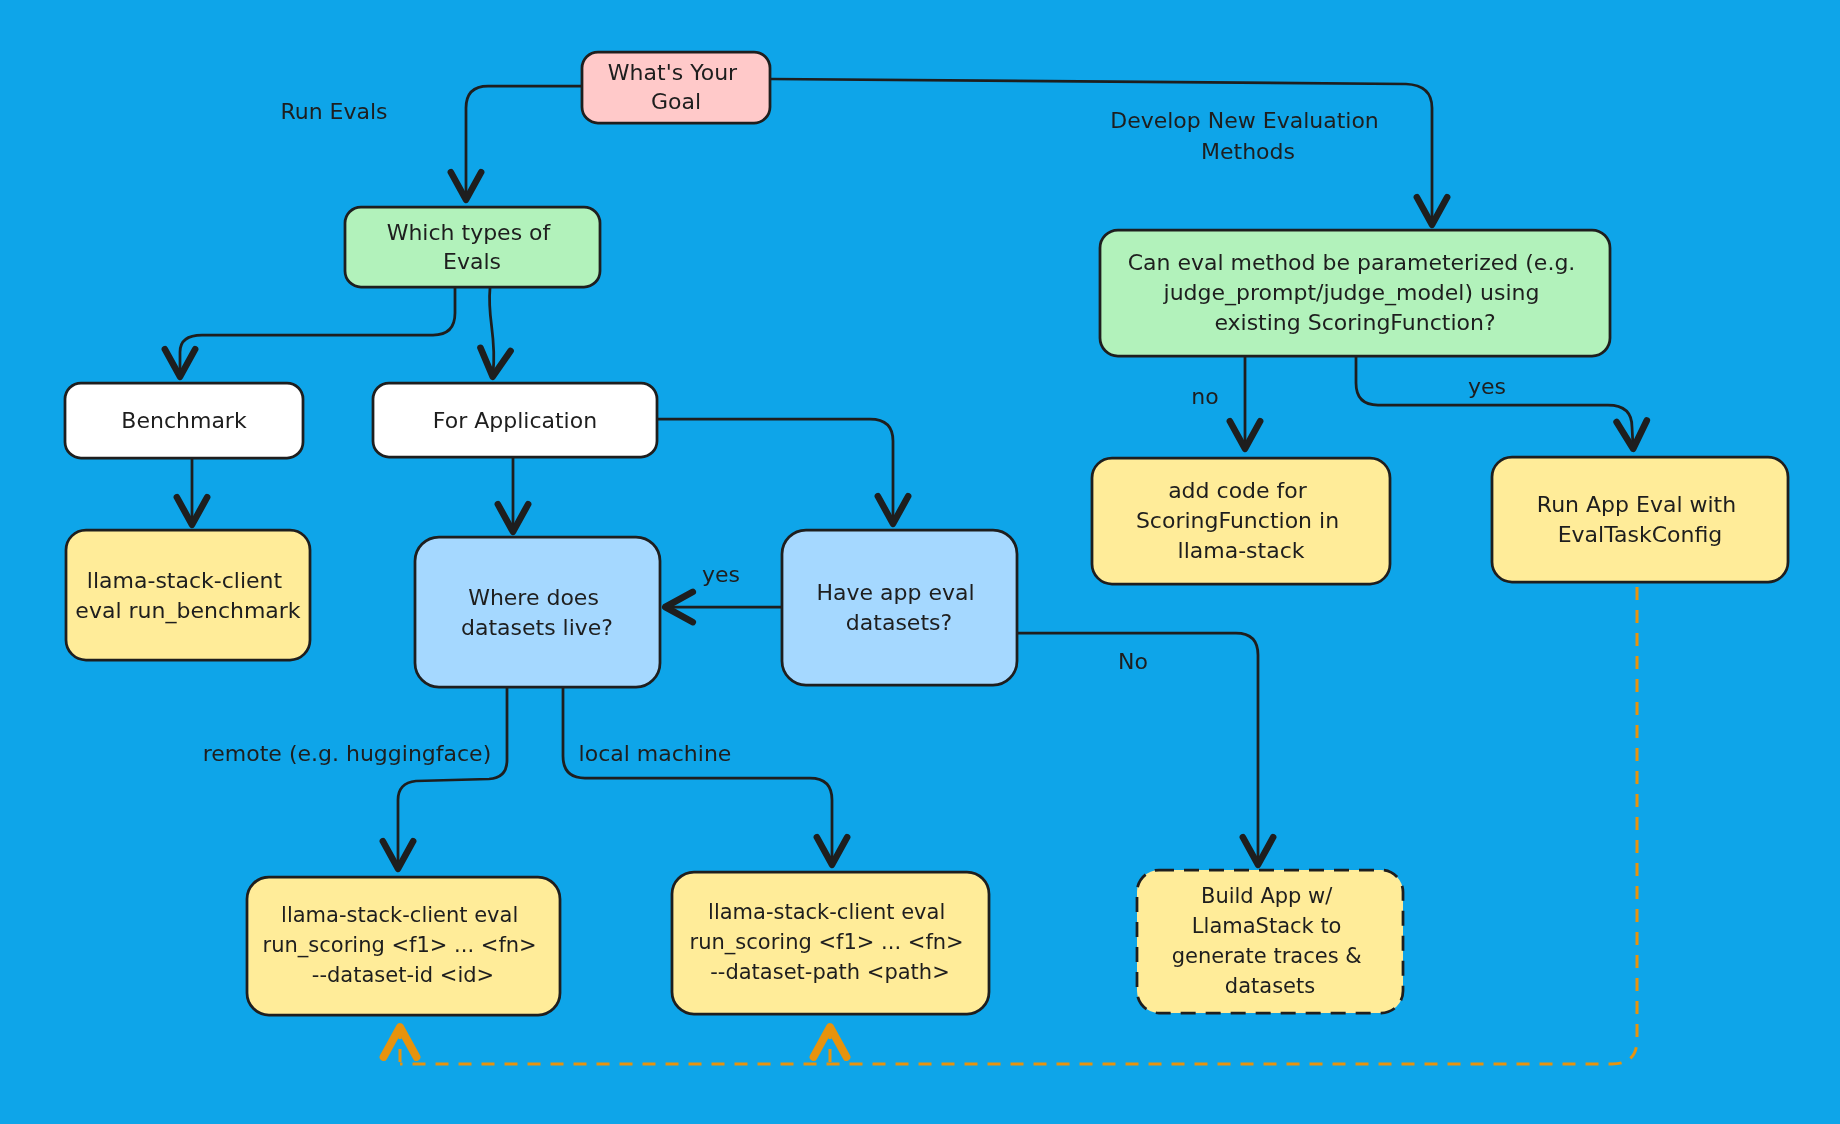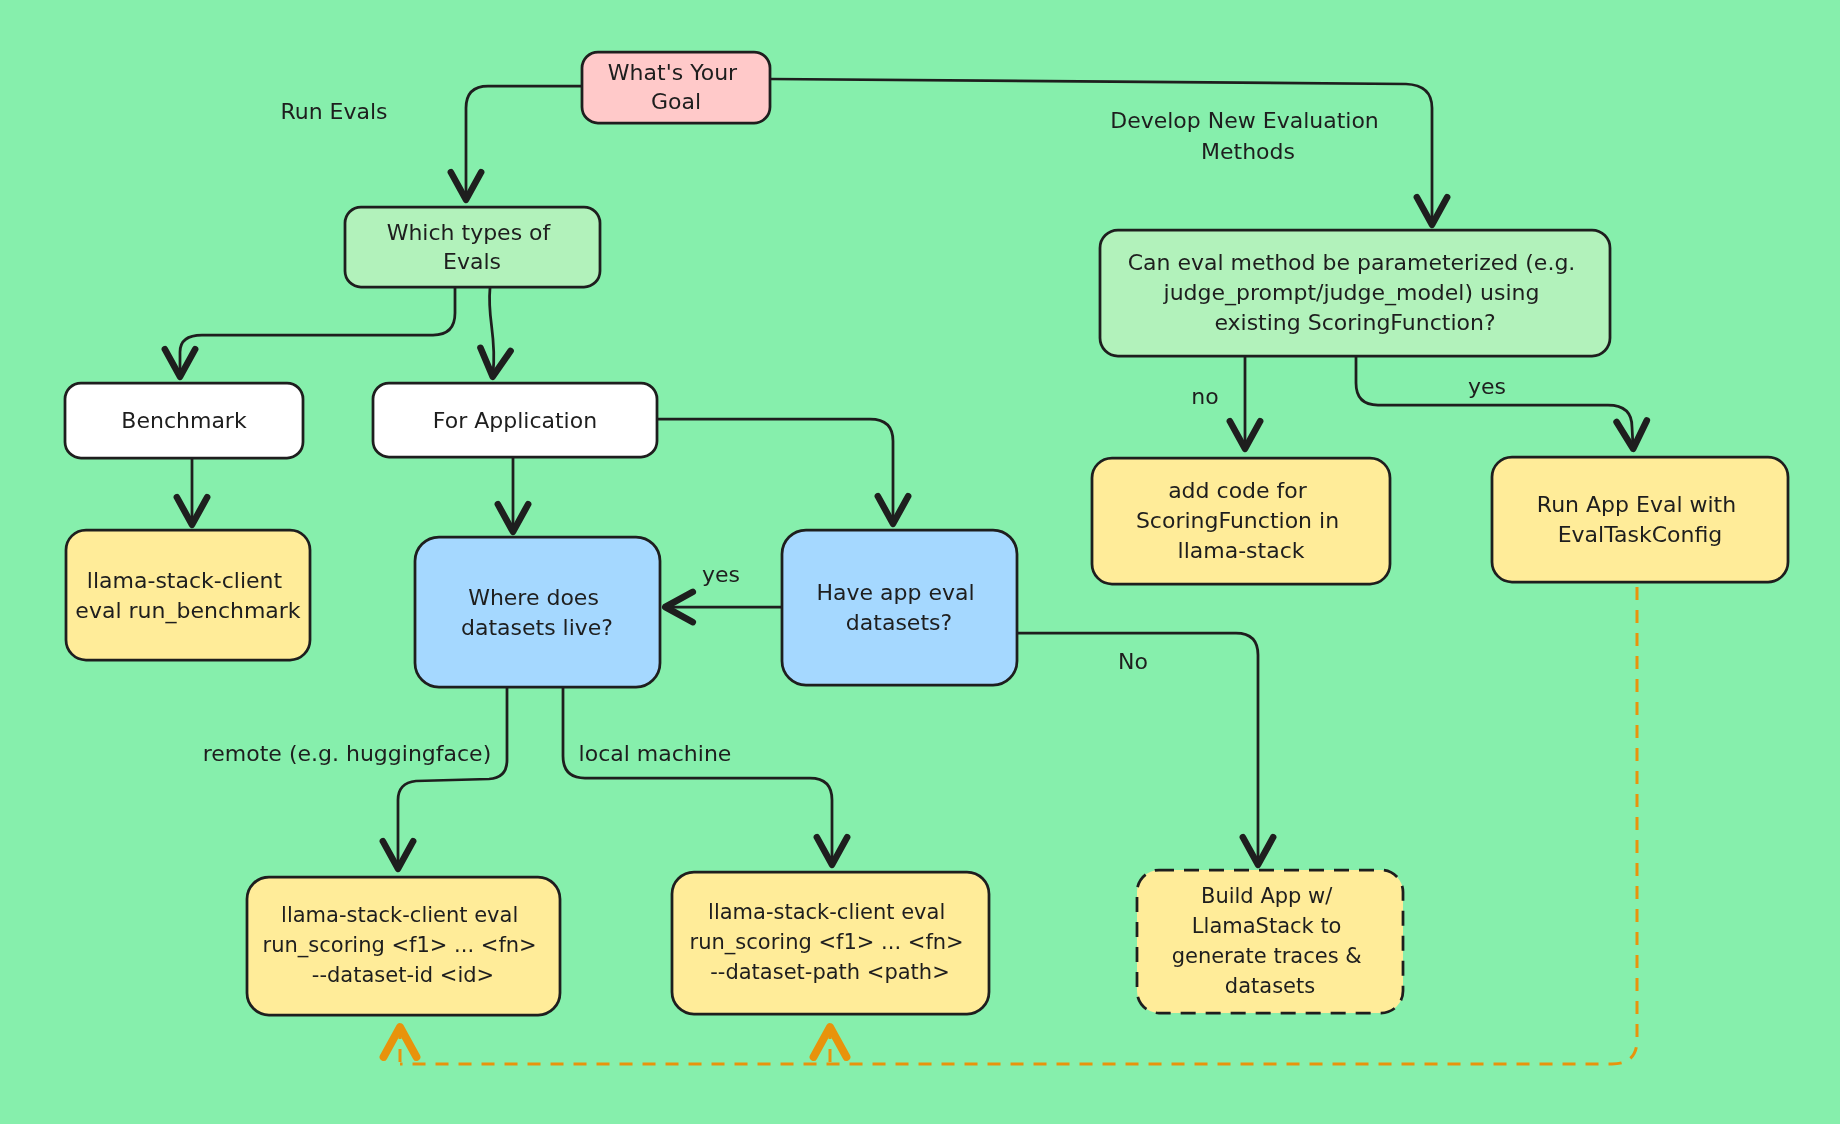--- a/index.html
+++ b/index.html
@@ -4,21 +4,21 @@
 <style>
   html, body {
     margin: 0;
     padding: 0;
     background: #f2f2ef;
     font-family: "DejaVu Sans", "Liberation Sans", sans-serif;
   }
   .canvas-wrap {
     width: 1840px;
     height: 1124px;
-    background: #86efac;
+    background: #0ea5e9;
     position: relative;
     overflow: hidden;
   }
   svg { display: block; }
   text, tspan {
     font-family: "DejaVu Sans", "Liberation Sans", sans-serif;
     fill: #1e1e1e;
   }
   .node-label { font-size: 22px; }
   .node-label-sm { font-size: 21px; }

